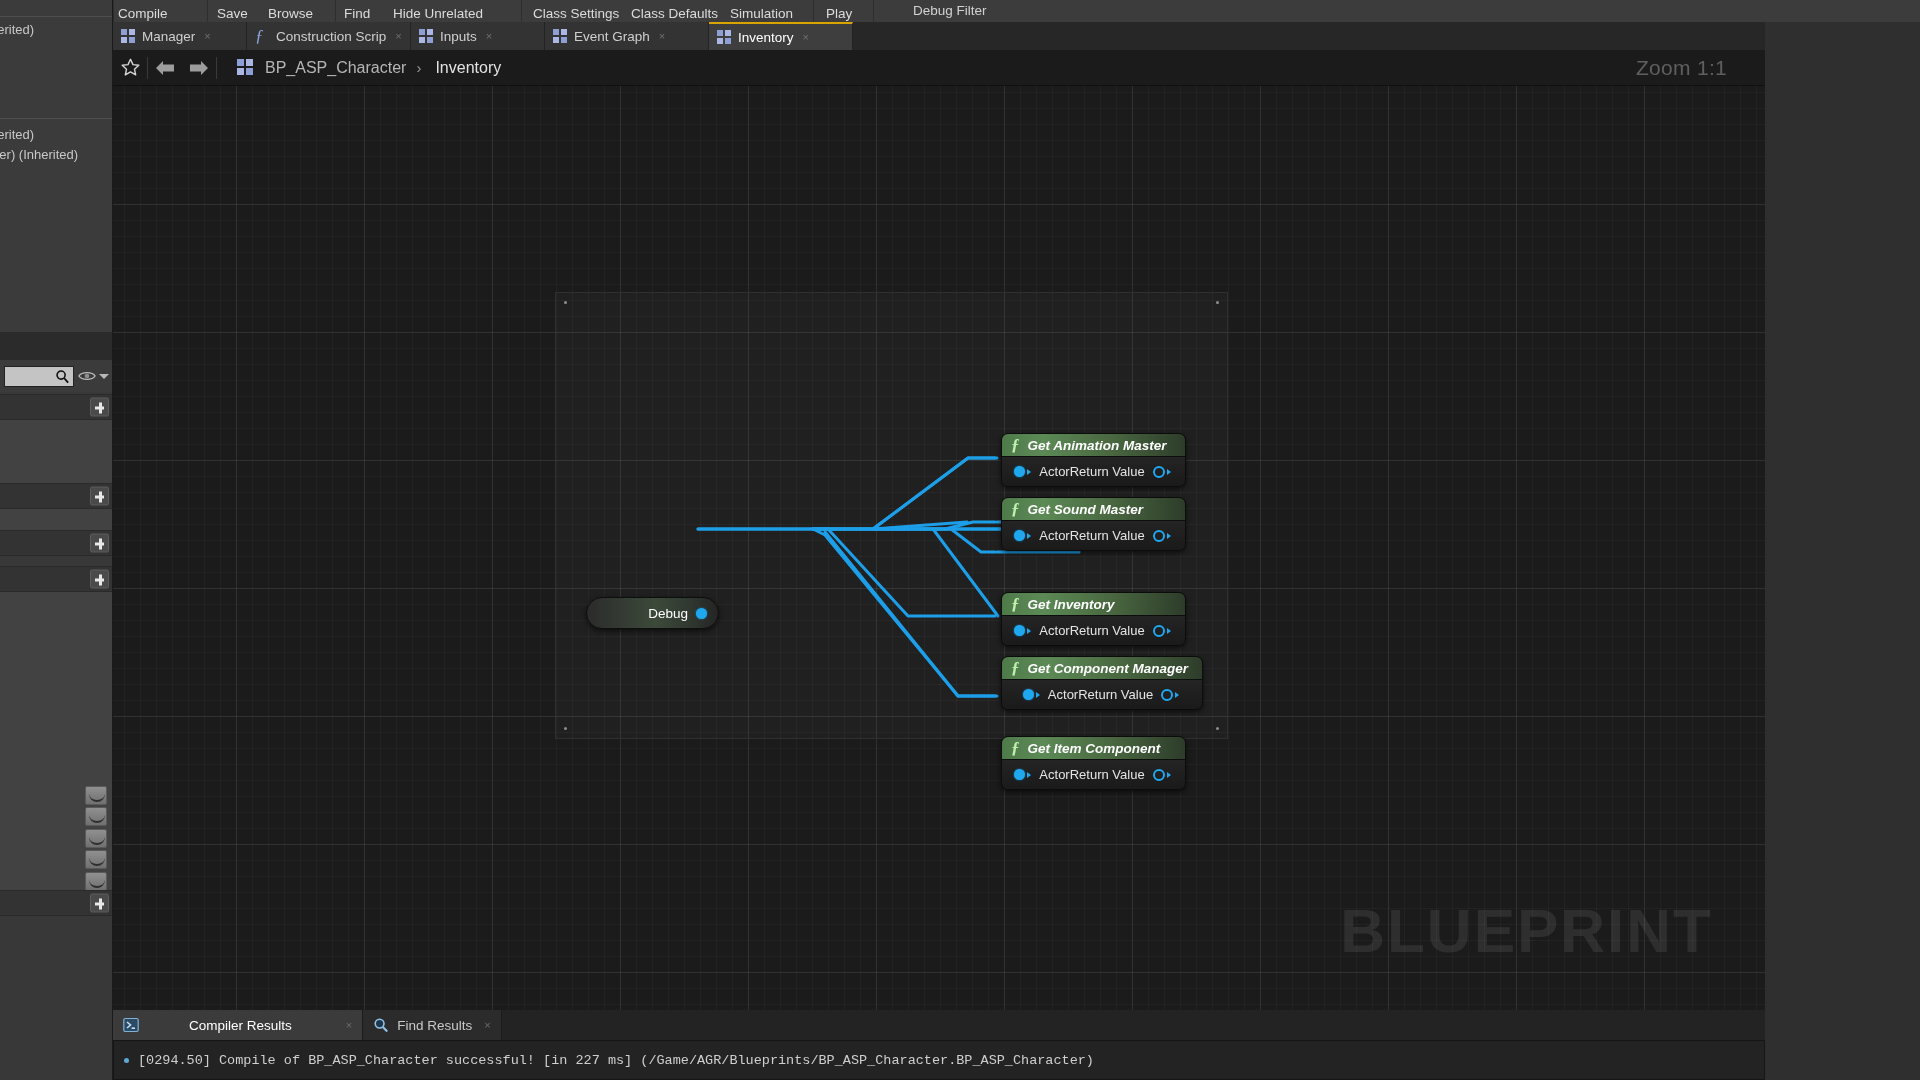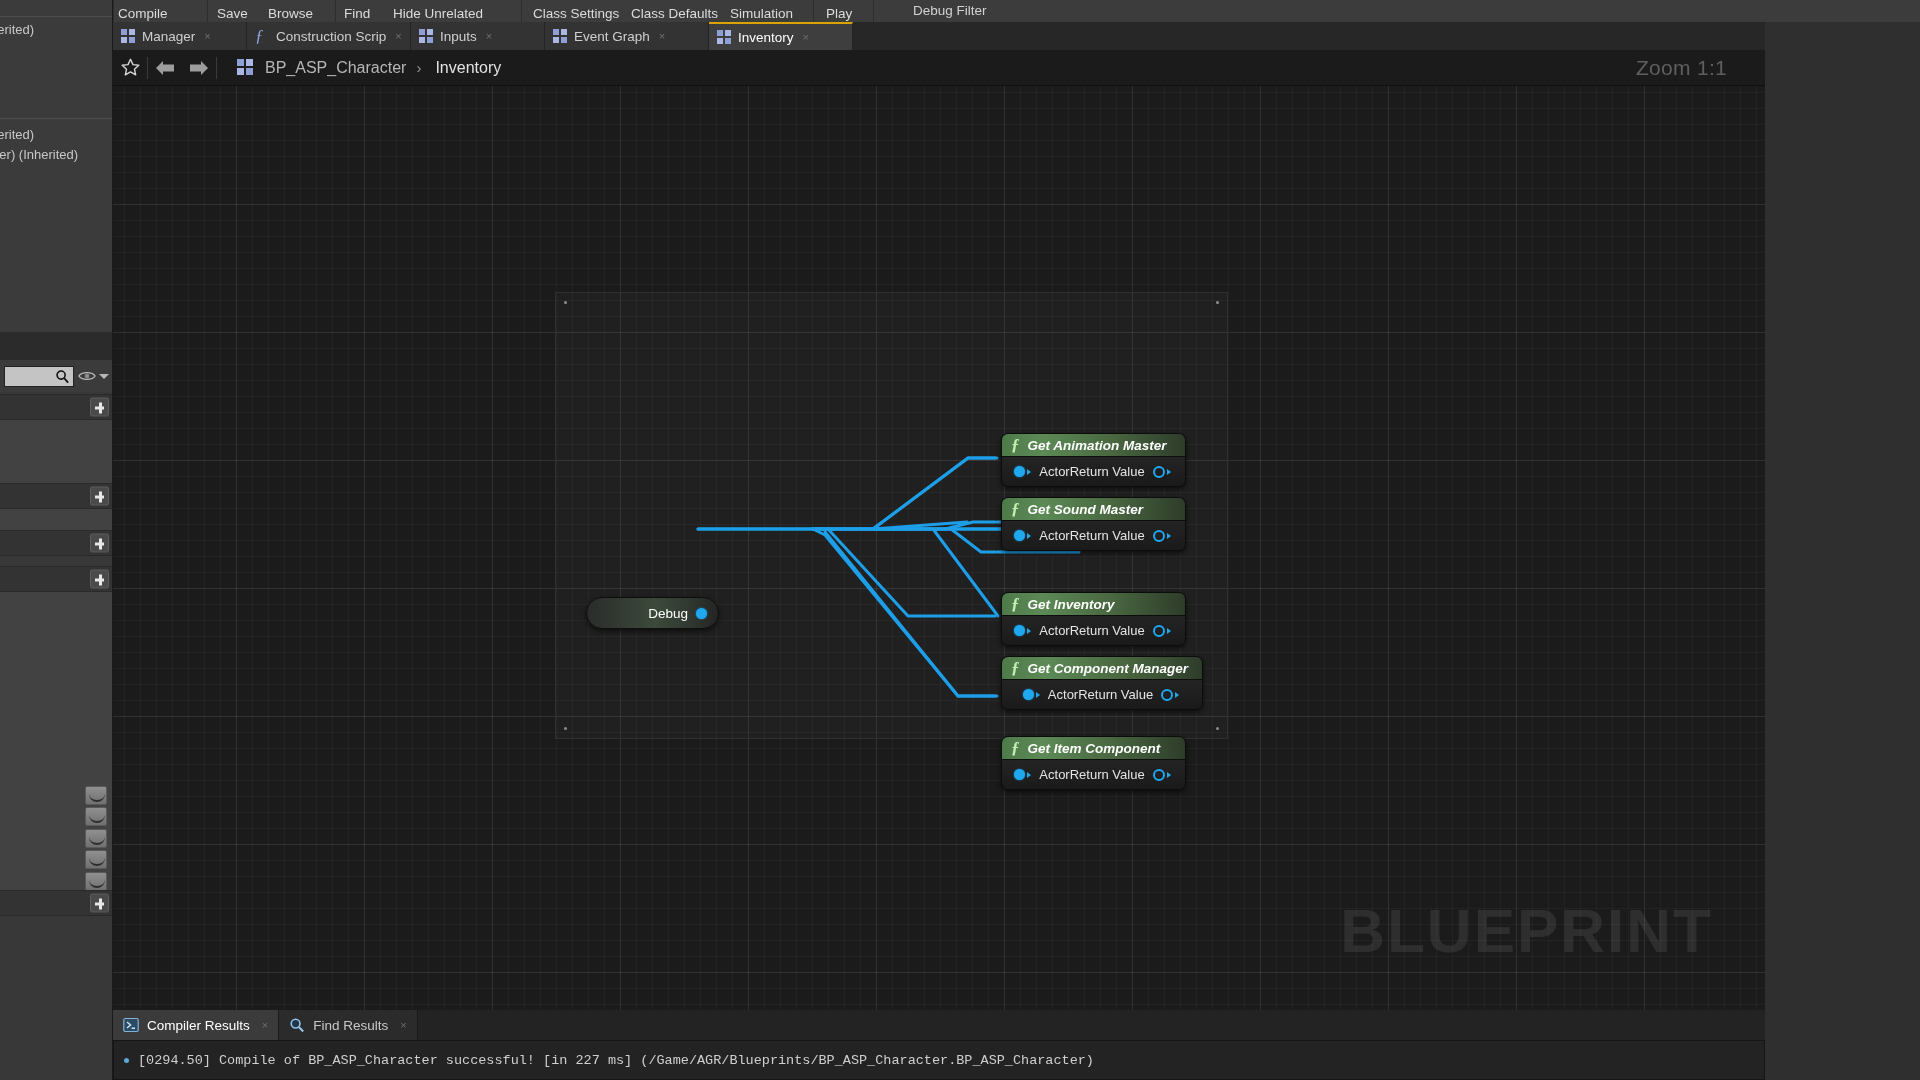--- a/index.html
+++ b/index.html
@@ -218,21 +218,21 @@
   .bottom {
     position:absolute; left:113px; top:1010px; width:1652px; height:70px;
     background:#1d1d1d;
   }
   .btabs { position:relative; height:30px; background:#232323; display:flex; }
   .btab {
     display:flex; align-items:center; height:30px; padding:0 10px;
     font-size:13.5px; color:#c9c9c9; background:#2b2b2b;
     border-right:1px solid #1b1b1b;
   }
-  .btab.active { background:#3b3b3b; color:#ffffff; }
+  .btab.active { background:#3b3b3b; color:#ffffff;gap:42px; }
   .btab .bicon { width:16px; height:16px; margin-right:8px; flex:none; }
   .btab .bclose { margin-left:12px; color:#6d6d6d; font-size:11px; }
   .logarea {
     position:absolute; left:0; top:30px; width:1652px; height:40px;
     background:#232323; border:1px solid #151515;
     display:flex; align-items:center; padding-left:10px;
   }
   .logbullet { width:5px; height:5px; background:#5ea8d8; border-radius:50%; margin-right:9px; }
   .logtext {
     color:#cfcfcf; font-size:13.5px;

